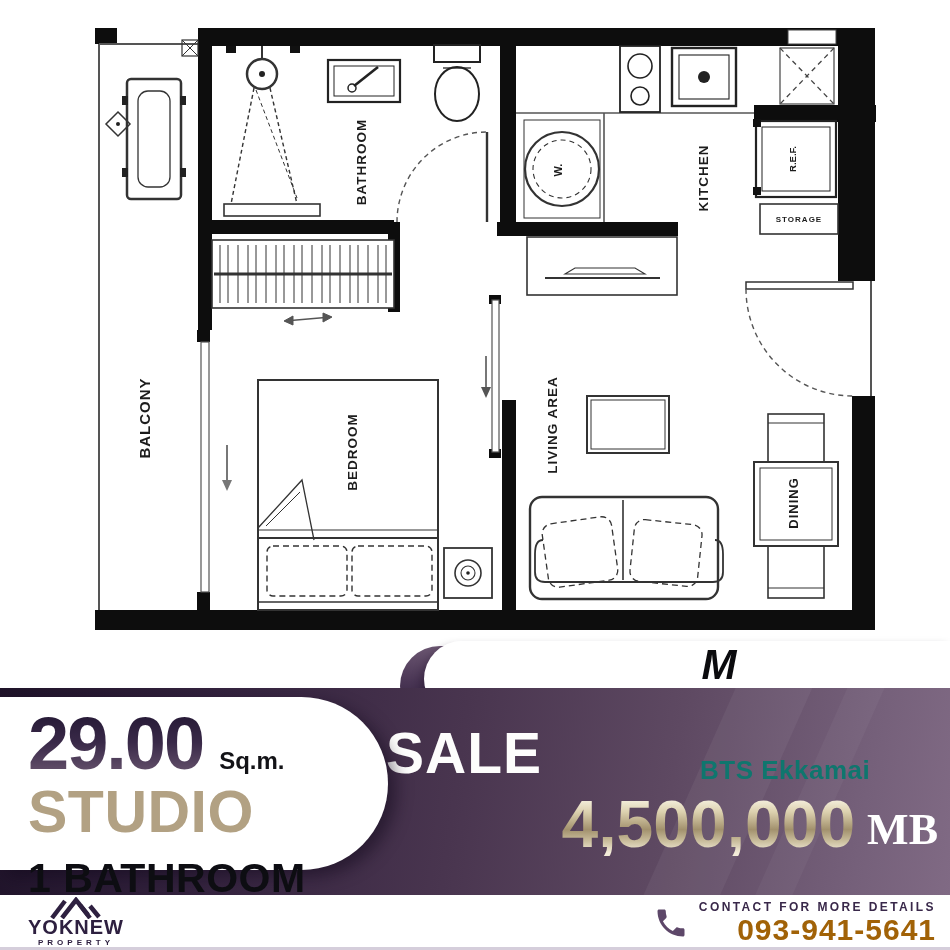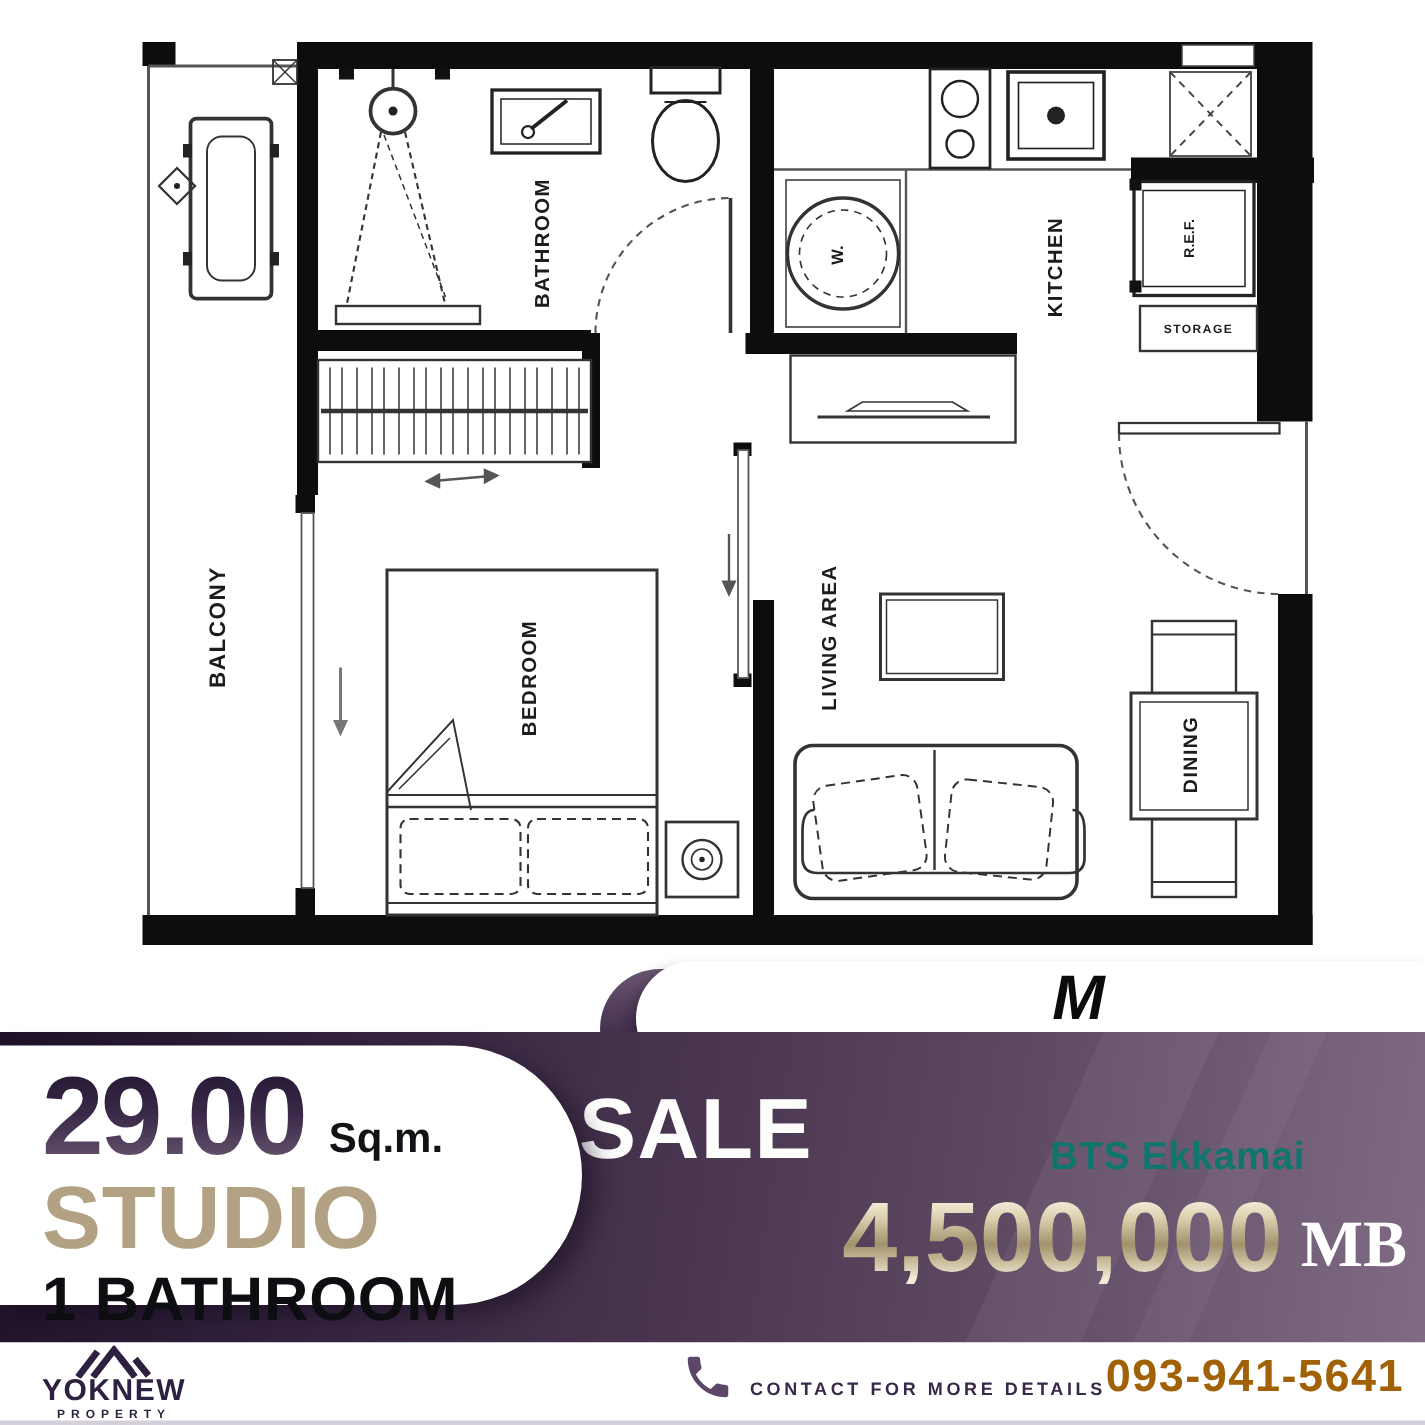--- a/index.html
+++ b/index.html
@@ -37,32 +37,32 @@
   .currency{font-size:44px;font-weight:800;color:#ffffff;margin-left:12px;line-height:1;margin-bottom:4px;font-family:Liberation Serif, serif;}
 
   
   .card{position:absolute;left:0;top:697px;width:388px;height:173px;background:#ffffff;
     border-radius:0 95px 95px 0;box-shadow:8px 6px 16px rgba(15,8,25,.5);
     padding:10px 0 0 28px;box-sizing:border-box;}
   .area-row{display:flex;align-items:flex-end;}
   .area{font-size:74px;font-weight:800;line-height:1;letter-spacing:-2px;
     background:linear-gradient(180deg,#211631 0%,#392948 48%,#6f5b74 100%);
     -webkit-background-clip:text;background-clip:text;color:transparent;}
-  .area-unit{font-size:28px;font-weight:800;color:#131317;margin:0 0 8px 16px;line-height:1;}
+  .area-unit{font-size:24px;font-weight:800;color:#131317;margin:0 0 8px 16px;line-height:1;}
   .unit-type{font-size:59px;font-weight:700;color:#b2a183;line-height:1;margin-top:2px;letter-spacing:.5px;}
-  .bathroom{font-size:41px;font-weight:800;color:#0d0d12;line-height:1;margin-top:4px;letter-spacing:.5px;}
+  .bathroom{font-size:41px;font-weight:800;color:#0d0d12;line-height:1;margin-top:16px;letter-spacing:.5px;}
 
   
   .footer{position:absolute;left:0;top:895px;width:950px;height:55px;background:#ffffff;
     border-bottom:3px solid #d5cedb;box-sizing:border-box;}
   .brand{position:absolute;left:28px;top:2px;display:flex;flex-direction:column;align-items:center;}
   .brand-name{font-size:20px;font-weight:800;color:#2e2040;letter-spacing:1px;line-height:1;margin-top:-2px;}
   .brand-sub{font-size:8px;font-weight:bold;color:#2e2040;letter-spacing:4px;line-height:1.4;}
   .contact{position:absolute;right:14px;top:5px;display:flex;align-items:center;}
-  .contact-texts{display:flex;flex-direction:row;align-items:flex-end;margin-left:10px;}
+  .contact-texts{display:flex;flex-direction:column;align-items:flex-end;margin-left:10px;}
   .contact-label{font-size:12px;font-weight:800;color:#39284a;letter-spacing:2.4px;line-height:1.2;}
   .phone-number{font-size:30px;font-weight:800;color:#a16207;letter-spacing:1px;line-height:1.05;text-align:right;}
 </style>
 </head>
 <body>
 
 <div class="poster">
 
   <svg class="plan" viewBox="0 0 950 660">
 

